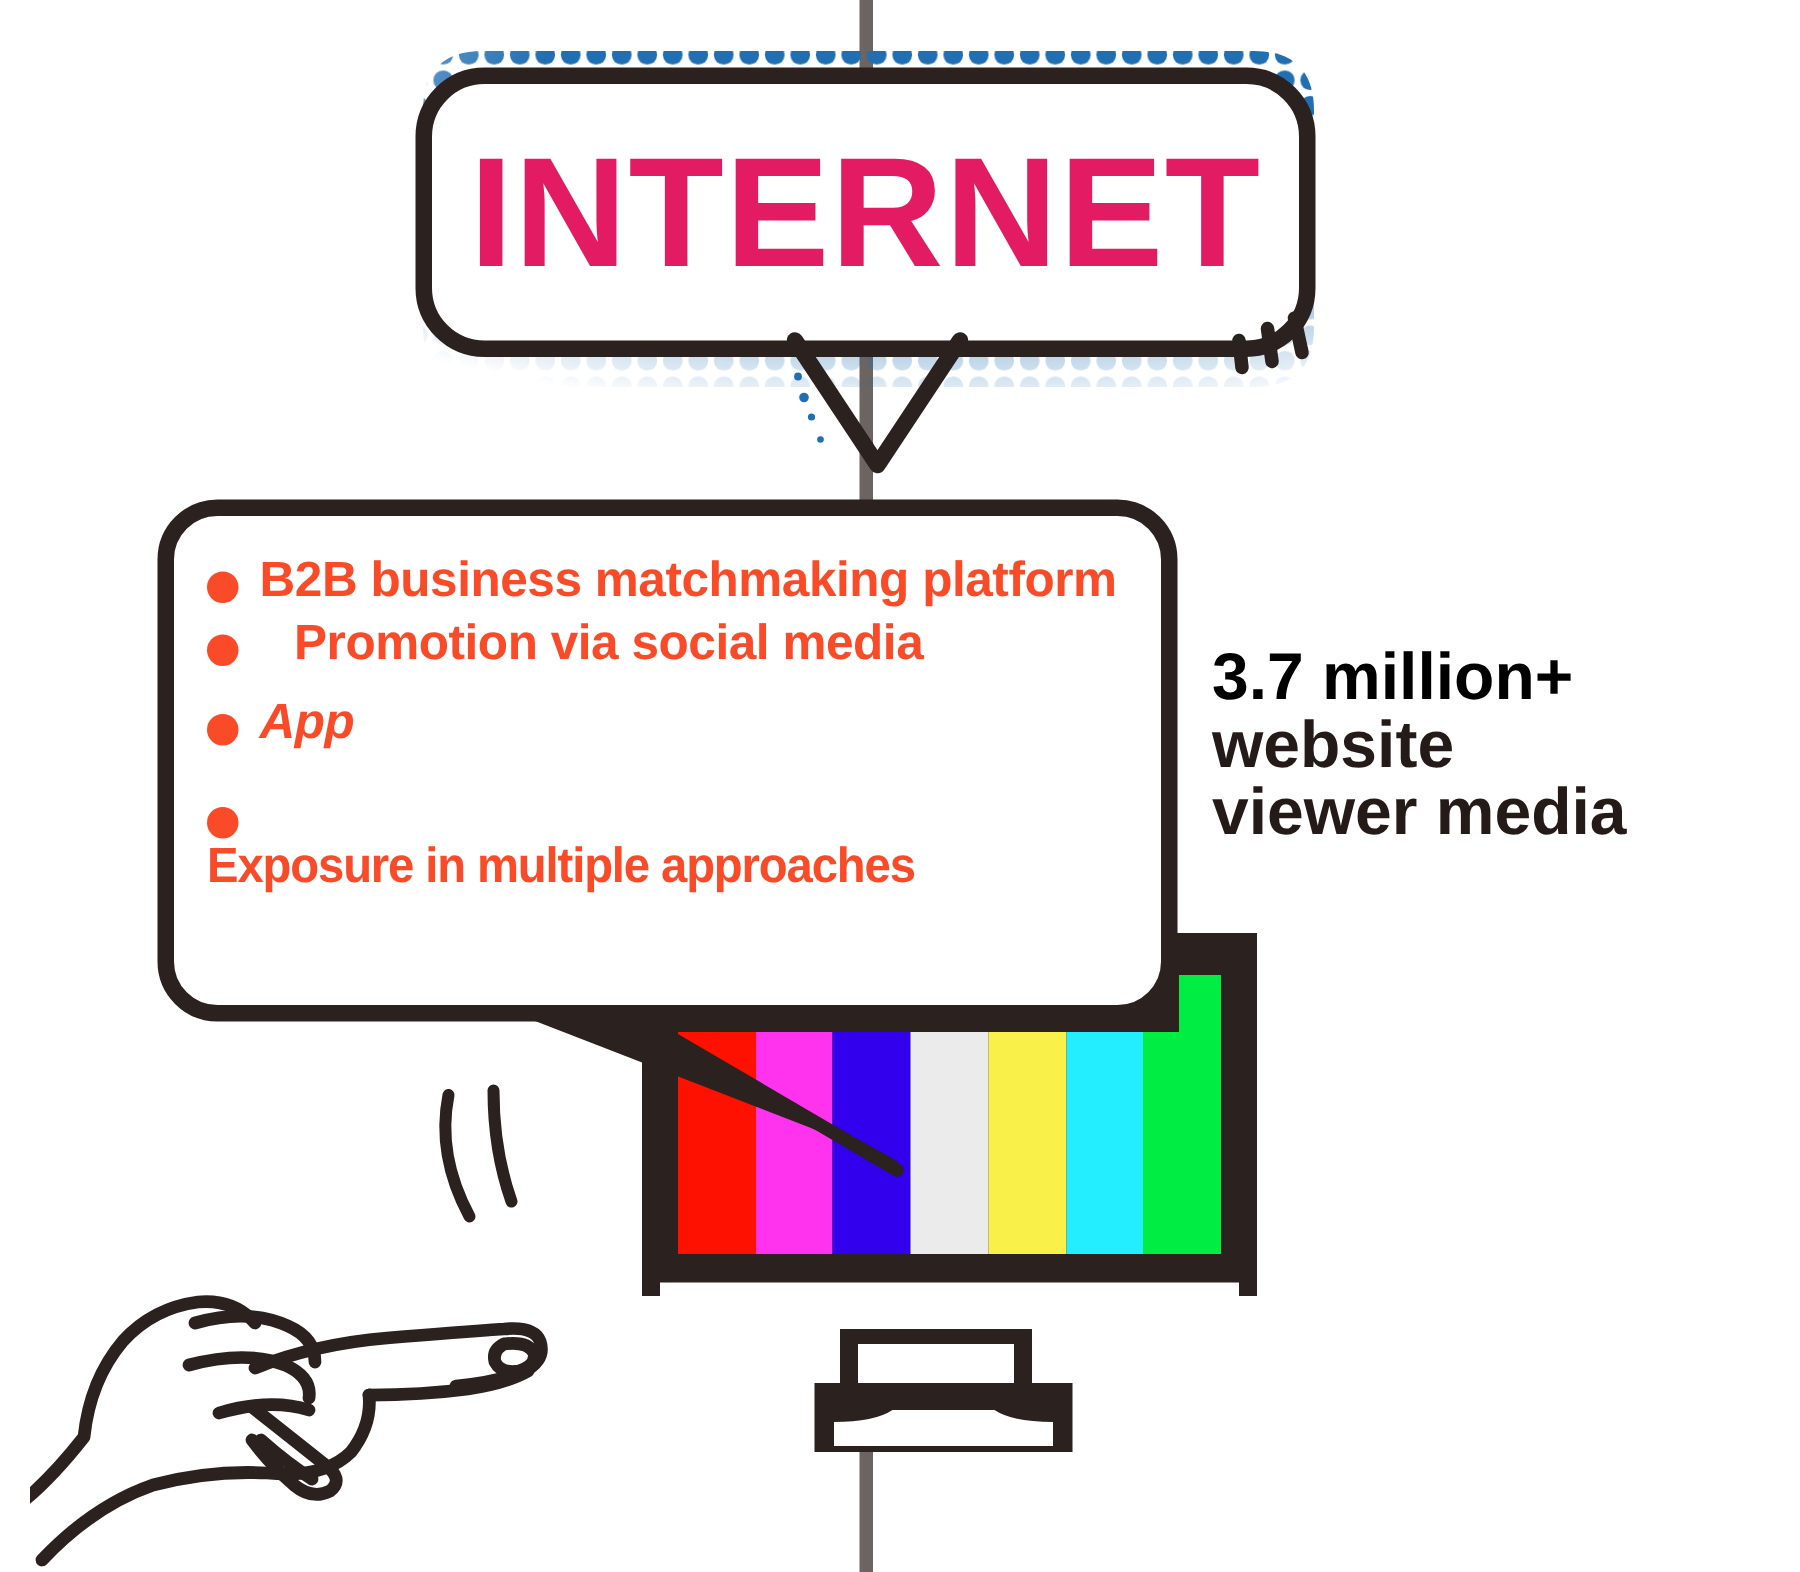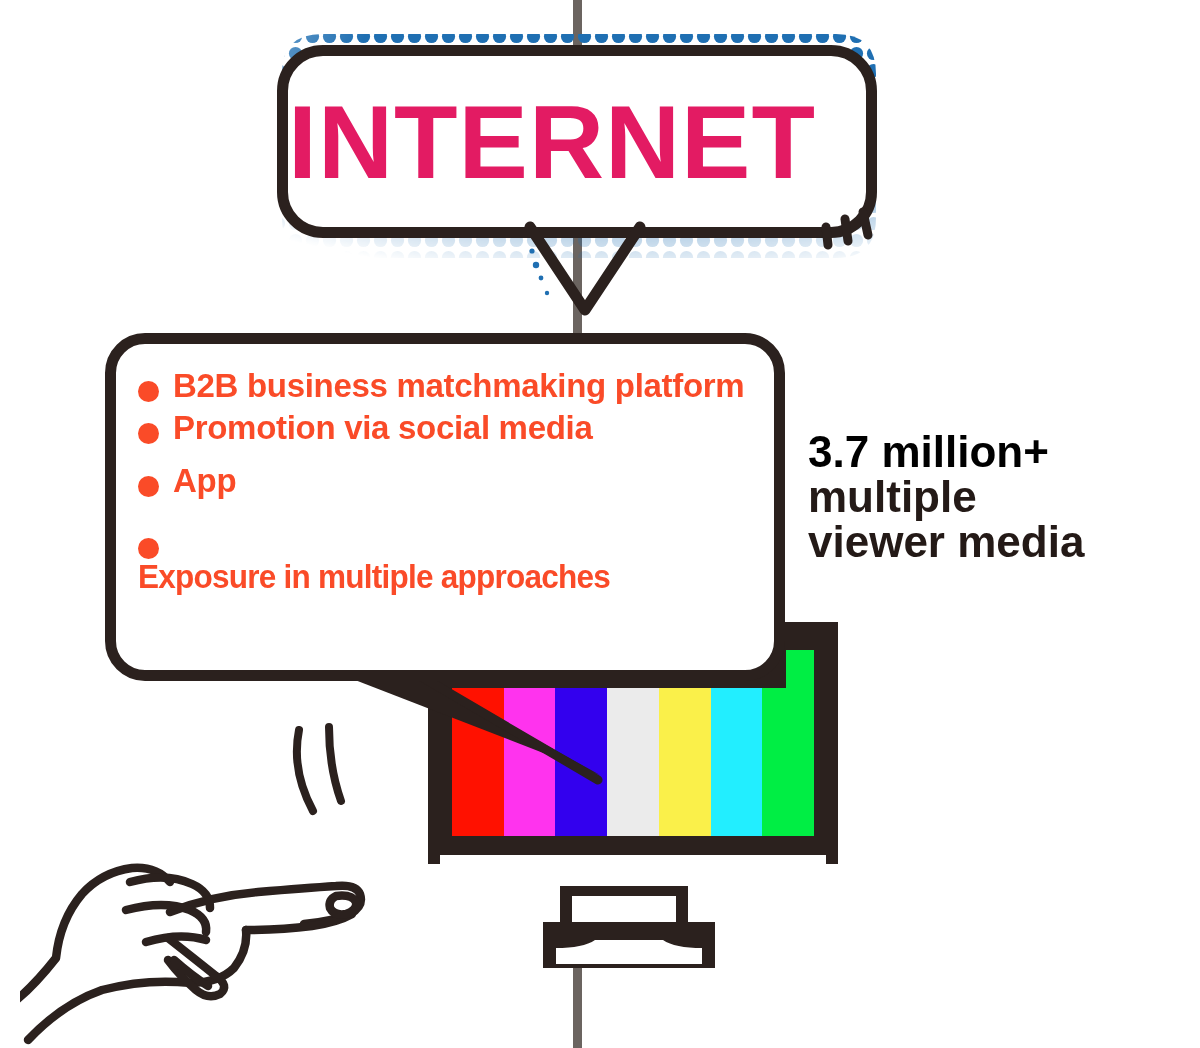--- a/index.html
+++ b/index.html
@@ -13,21 +13,21 @@
 
   
   .net-halftone{left:236px;top:28px;width:640px;height:235px;}
   .net-bubble{
     left:277px;top:45px;width:600px;height:193px;
     background:#ffffff;border:11px solid #2B211E;border-radius:46px;
     box-sizing:border-box;
   }
   .net-text{
     position:absolute;left:0;right:0;top:50%;transform:translateY(-50%);
-    color:#E31B63;font-weight:bold;
+    text-align:center;color:#E31B63;font-weight:bold;
     font-size:104px;letter-spacing:1px;line-height:1;
     font-family:"Liberation Sans","DejaVu Sans",sans-serif;
   }
 
   
   .bl-bubble{
     left:105px;top:333px;width:680px;height:348px;
     background:#ffffff;border:11px solid #2B211E;border-radius:40px;
     box-sizing:border-box;
   }
@@ -36,22 +36,22 @@
   .bl-dot{
     width:21px;height:21px;border-radius:50%;background:#FA4B28;
     flex:0 0 auto;margin-top:13px;margin-right:14px;
   }
   .bl-label{
     color:#FA4B28;font-weight:bold;font-size:33px;line-height:1.08;
     font-family:"Liberation Sans","DejaVu Sans",sans-serif;
     letter-spacing:-0.3px;
   }
   .bl-item.i0{margin-bottom:6px;}
-  .bl-item.i1{margin-top:4px;}
-  .bl-item.i2{margin-top:18px;}
+  .bl-item.i1{margin-top:4px;gap:23px;}
+  .bl-item.i2{margin-top:18px;font-style:italic;}
   .bl-item.i3{margin-top:26px;flex-direction:column;}
   .bl-label.squish{transform:scaleX(0.955);transform-origin:left center;
                    white-space:nowrap;letter-spacing:-0.8px;}
 
   
   .stats{left:808px;top:430px;width:380px;}
   .stat-hi{color:#000000;font-weight:bold;font-size:44px;line-height:1.02;
            font-family:"Liberation Sans","DejaVu Sans",sans-serif;}
   .stat-lo{color:#241A17;font-weight:bold;font-size:44px;line-height:1.02;
            font-family:"Liberation Sans","DejaVu Sans",sans-serif;}
@@ -166,21 +166,21 @@
       <div class="bl-item i3">
         <div class="bl-dot"></div>
         <div class="bl-label squish">Exposure in multiple approaches</div>
       </div>
 
     </div>
   </div>
 
   <div class="abs stats">
     <div class="stat-hi">3.7 million+</div>
-    <div class="stat-lo">multiple</div>
+    <div class="stat-lo">website</div>
     <div class="stat-lo">viewer media</div>
   </div>
 
   <svg class="abs" style="left:285px;top:715px;" width="110" height="130" viewBox="0 0 110 130">
     <path d="M14 15 Q6 55 28 96" stroke="#2B211E" stroke-width="8" stroke-linecap="round" fill="none"></path>
     <path d="M44 12 Q44 52 56 86" stroke="#2B211E" stroke-width="8" stroke-linecap="round" fill="none"></path>
   </svg>
 
   <svg class="abs" style="left:20px;top:790px;" width="400" height="258" viewBox="0 0 400 258">
     <g fill="none" stroke="#2B211E" stroke-width="8.5" stroke-linecap="round" stroke-linejoin="round">

